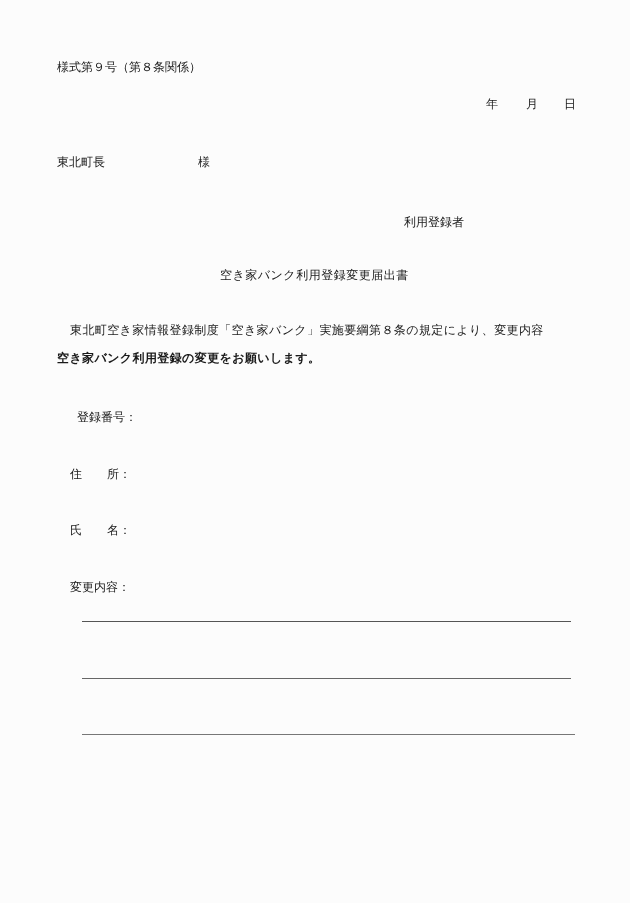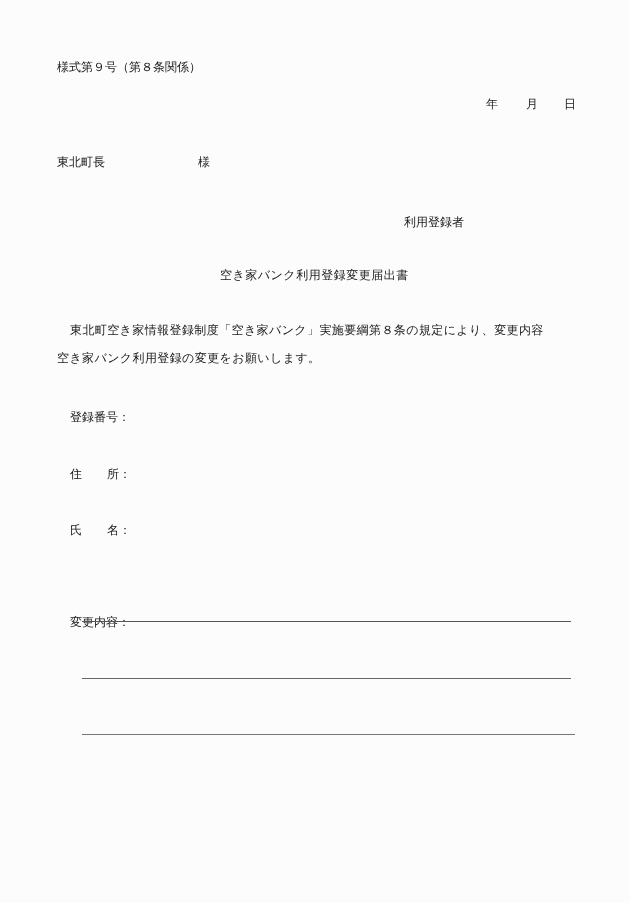--- a/index.html
+++ b/index.html
@@ -25,26 +25,26 @@
     .date { top: 98px; left: 486px; width: 90px; }
     .date span { position: absolute; top: 0; }
     .date .y { left: 0; }
     .date .m { left: 40px; }
     .date .d { left: 78px; }
     .addressee { left: 57px; top: 156px; }
     .addressee-honorific { left: 198px; top: 156px; }
     .applicant-label { left: 404px; top: 216px; }
     .doc-title { left: 220px; top: 269px; letter-spacing: 0.5px; }
     .para1 { left: 70px; top: 324px; letter-spacing: 0.4px; }
-    .para2 { left: 57px; top: 352px; letter-spacing: 0.4px; }
+    .para2 { left: 57px; top: 352px; letter-spacing: 0.4px; font-weight: bold; }
     .field { left: 70px; }
-    .field-reg { top: 411px; }
+    .field-reg { top: 411px; margin-left: 7px; }
     .field-addr { top: 468px; }
     .field-name { top: 524px; }
-    .field-change { top: 581px; margin-top: 35px; }
+    .field-change { top: 581px; }
     .field-label-spaced span { position: absolute; top: 0; }
     .rule {
       position: absolute;
       height: 0;
       border-top: 1px solid #555;
     }
     .rule1 { left: 82px; width: 489px; top: 621px; }
     .rule2 { left: 82px; width: 489px; top: 678px; border-top-color: #666; }
     .rule3 { left: 82px; width: 493px; top: 734px; border-top-color: #777; }
   </style>

